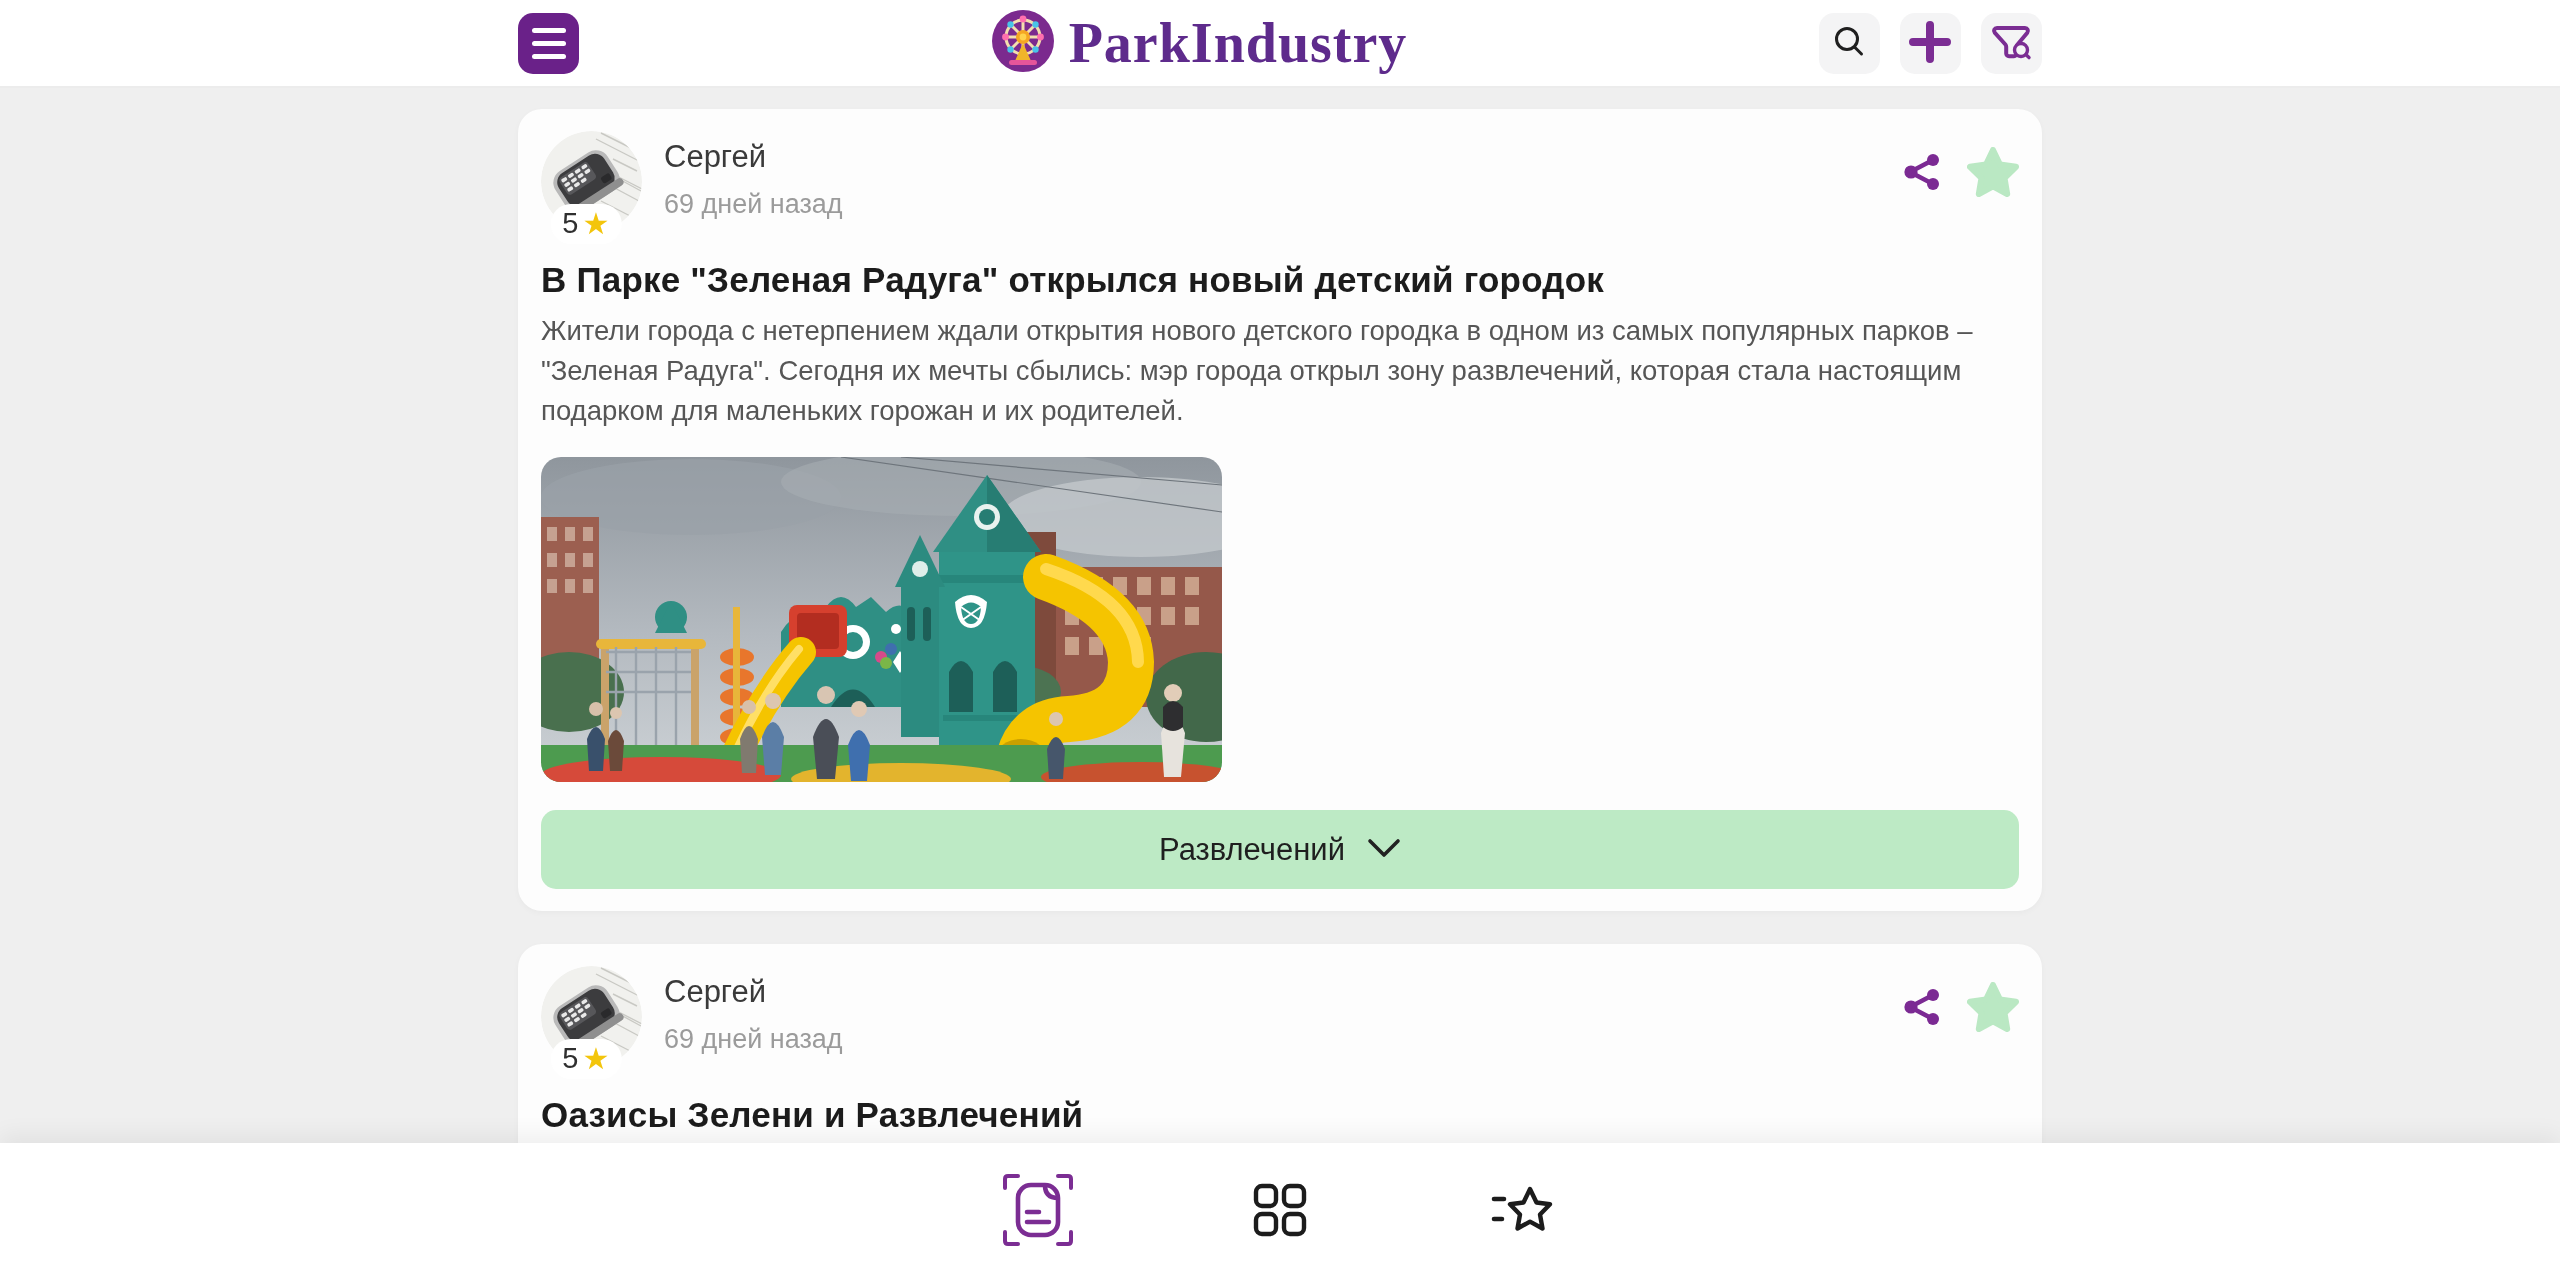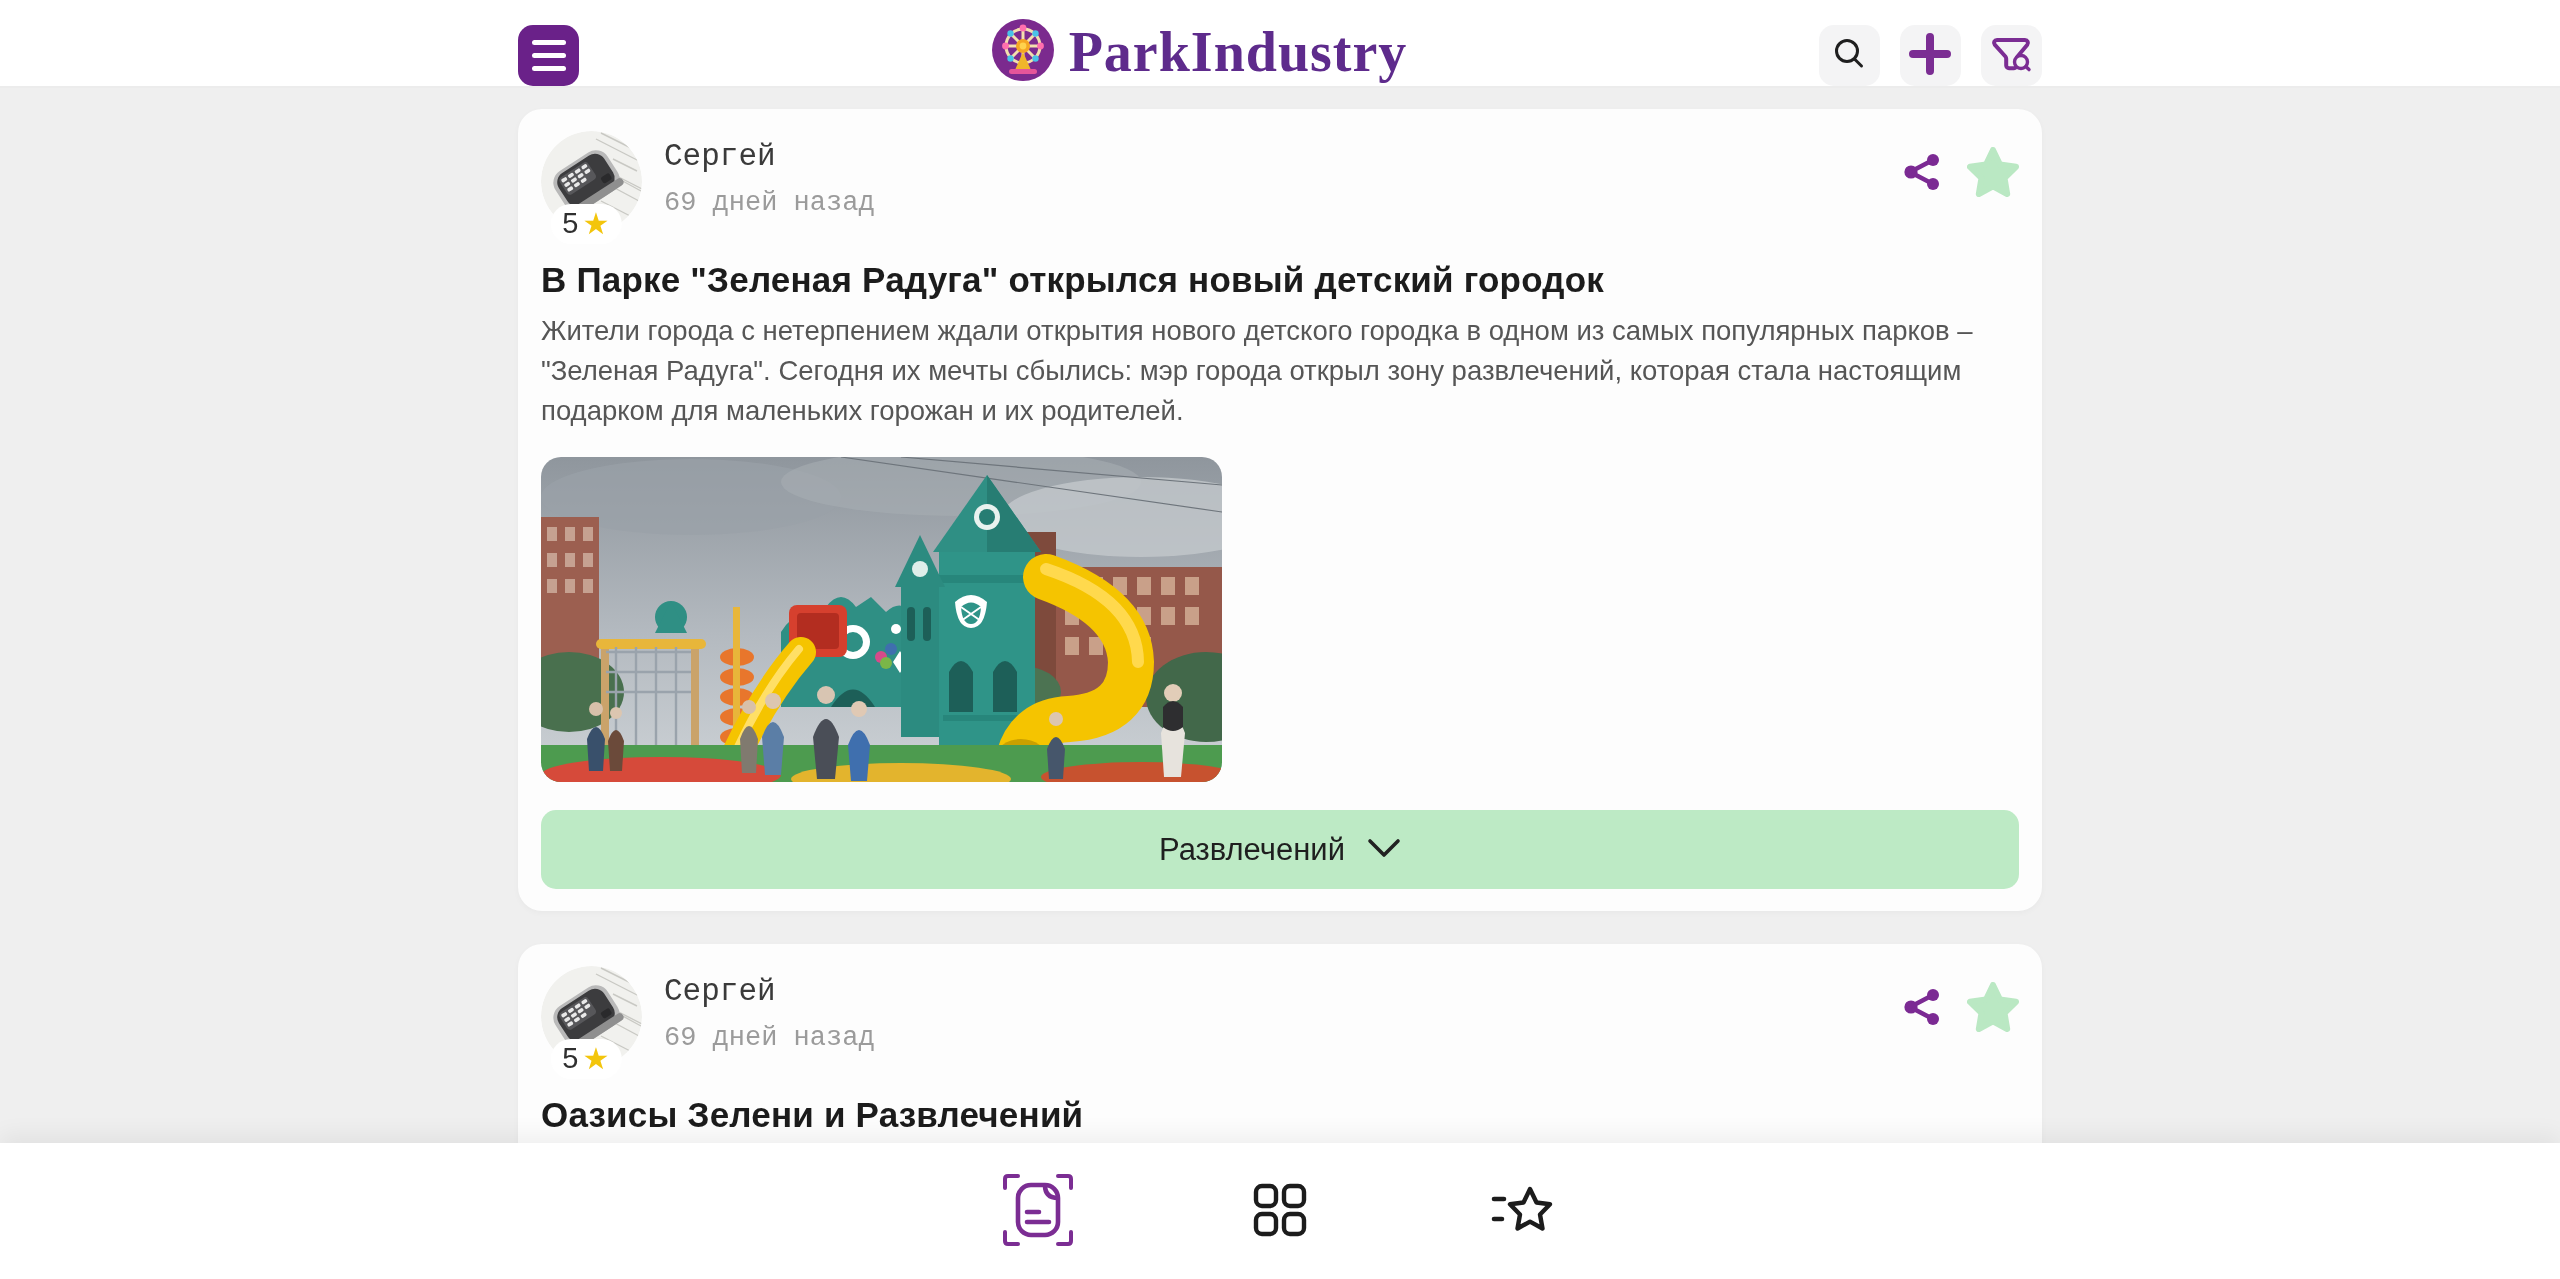--- a/index.html
+++ b/index.html
@@ -11,21 +11,21 @@
     overflow:hidden;
   }
   .container { width:1524px; margin:0 auto; }
 
   
   .topbar {
     position:absolute; top:0; left:0; right:0; height:88px;
     background:#ffffff; border-bottom:2px solid #ececec; z-index:30;
   }
   .topbar-inner {
-    height:100%; display:flex; align-items:flex-end; justify-content:space-between;
+    height:100%; display:flex; align-items:center; justify-content:space-between;
   }
   .menu-btn {
     width:61px; height:61px; border:none; border-radius:15px;
     background:#6a2189; display:flex; flex-direction:column;
     align-items:center; justify-content:center; gap:8px; cursor:pointer;
   }
   .menu-btn span { display:block; width:34px; height:5px; background:#ffffff; border-radius:3px; }
 
   .logo { display:flex; align-items:center; gap:14px; }
   .logo-text {
@@ -53,21 +53,21 @@
   .avatar-wrap { position:relative; width:101px; height:101px; flex:0 0 auto; }
   .avatar { width:101px; height:101px; border-radius:50%; display:block; }
   .rating-badge {
     position:absolute; left:50%; transform:translateX(-58%);
     bottom:-12px; background:#ffffff; border-radius:24px;
     padding:3px 12px 4px 12px; display:flex; align-items:center; gap:4px;
     font-size:29px; color:#2f2f2f;
   }
   .rating-star { color:#f3c50c; font-size:30px; line-height:1; }
 
-  .head-texts { margin-left:22px; padding-top:8px;font-family:Liberation Mono, monospace; }
+  .head-texts { margin-left:22px; padding-top:8px; }
   .author-name { font-size:31px; font-weight:500; color:#3a3a3a; }
   .post-time { font-size:27px; color:#9b9b9b; margin-top:14px; }
 
   .head-actions { margin-left:auto; display:flex; align-items:center; gap:26px; padding-top:16px; }
   .action-btn { border:none; background:transparent; cursor:pointer; display:flex; align-items:center; }
 
   .post-title { font-size:35px; font-weight:700; color:#1c1c1c; margin-top:28px; letter-spacing:.2px; }
   .post-body {
     font-size:27.5px; line-height:40px; color:#565656; margin-top:11px;
     max-width:1480px;

